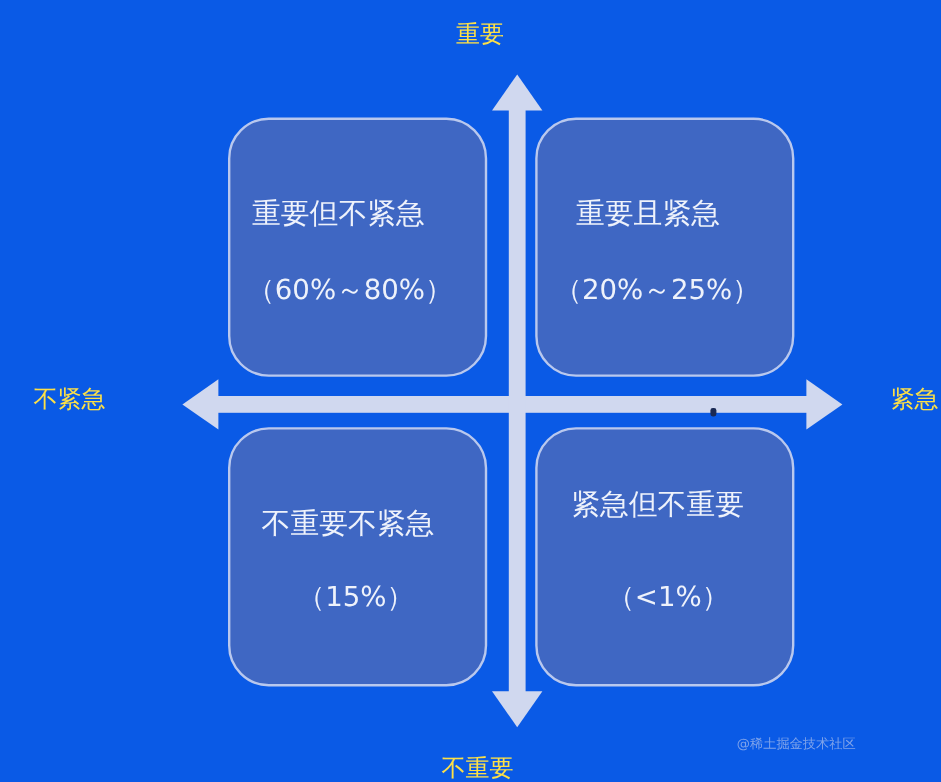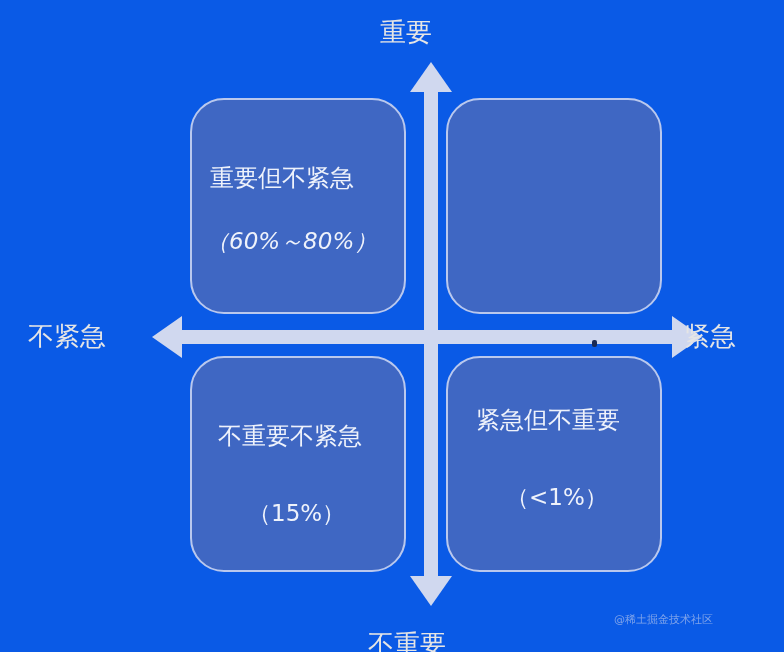--- a/index.html
+++ b/index.html
@@ -1,18 +1,18 @@
 <!DOCTYPE html>
 <html><head>
 <meta charset="utf-8">
 <style>
   html,body{margin:0;padding:0;}
   body{width:784px;height:652px;background:#0a5ae6;position:relative;overflow:hidden;
        font-family:"DejaVu Sans","Liberation Sans",sans-serif;color:#e8eefb;}
-  .axis-label{position:absolute;font-size:26px;color:#e5e5e5;white-space:nowrap;}
+  .axis-label{position:absolute;font-size:20px;color:#fde047;white-space:nowrap;}
   .box{position:absolute;width:216px;height:216px;background:#3f67c3;border:2px solid #b9c8ee;
        border-radius:34px;box-sizing:border-box;}
   .box .title{position:absolute;font-size:24px;color:#eef2fb;white-space:nowrap;}
   .box .pct{position:absolute;font-size:23px;color:#eef2fb;white-space:nowrap;}
   .hline{position:absolute;left:178px;top:330px;width:500px;height:14px;background:#d0d8ef;}
   .vline{position:absolute;left:424px;top:88px;width:14px;height:494px;background:#d0d8ef;}
   .arrow{position:absolute;width:0;height:0;}
   .arr-up{left:410px;top:62px;border-left:21px solid transparent;border-right:21px solid transparent;border-bottom:30px solid #d0d8ef;}
   .arr-down{left:410px;top:576px;border-left:21px solid transparent;border-right:21px solid transparent;border-top:30px solid #d0d8ef;}
   .arr-left{left:152px;top:316px;border-top:21px solid transparent;border-bottom:21px solid transparent;border-right:30px solid #d0d8ef;}
@@ -26,33 +26,35 @@
 <div class="hline"></div>
 <div class="vline"></div>
 <div class="arrow arr-up"></div>
 <div class="arrow arr-down"></div>
 <div class="arrow arr-left"></div>
 <div class="arrow arr-right"></div>
 
 <div class="axis-label" style="left:380px;top:15px;">重要</div>
 <div class="axis-label" style="left:368px;top:610px;margin-top:17px;">不重要</div>
 <div class="axis-label" style="left:28px;top:319px;">不紧急</div>
-<div class="axis-label" style="left:684px;top:319px;">紧急</div>
+<div class="axis-label" style="left:742px;top:319px;">紧急</div>
 
 <div class="box" style="left:190px;top:98px;">
   <div class="title" style="left:18px;top:62px;">重要但不紧急</div>
-  <div class="pct" style="left:14px;top:126px;font-style:italic;">（60%～80%）</div>
+  <div class="pct" style="left:14px;top:126px;">（60%～80%）</div>
 </div>
 
 <div class="box" style="left:446px;top:98px;">
+  <div class="title" style="left:32px;top:62px;">重要且紧急</div>
+  <div class="pct" style="left:14px;top:126px;">（20%～25%）</div>
 </div>
 
 <div class="box" style="left:190px;top:356px;">
   <div class="title" style="left:26px;top:62px;">不重要不紧急</div>
-  <div class="pct" style="left:56px;top:124px;margin-top:16px;">（15%）</div>
+  <div class="pct" style="left:56px;top:124px;">（15%）</div>
 </div>
 
 <div class="box" style="left:446px;top:356px;">
   <div class="title" style="left:28px;top:46px;">紧急但不重要</div>
   <div class="pct" style="left:58px;top:124px;">（&lt;1%）</div>
 </div>
 
 <div class="cursor"></div>
 <div class="watermark">@稀土掘金技术社区</div>
 

